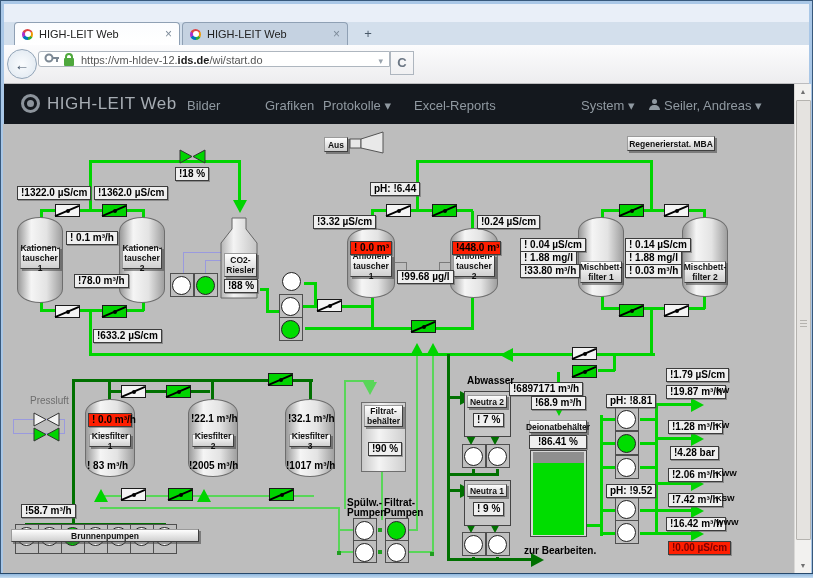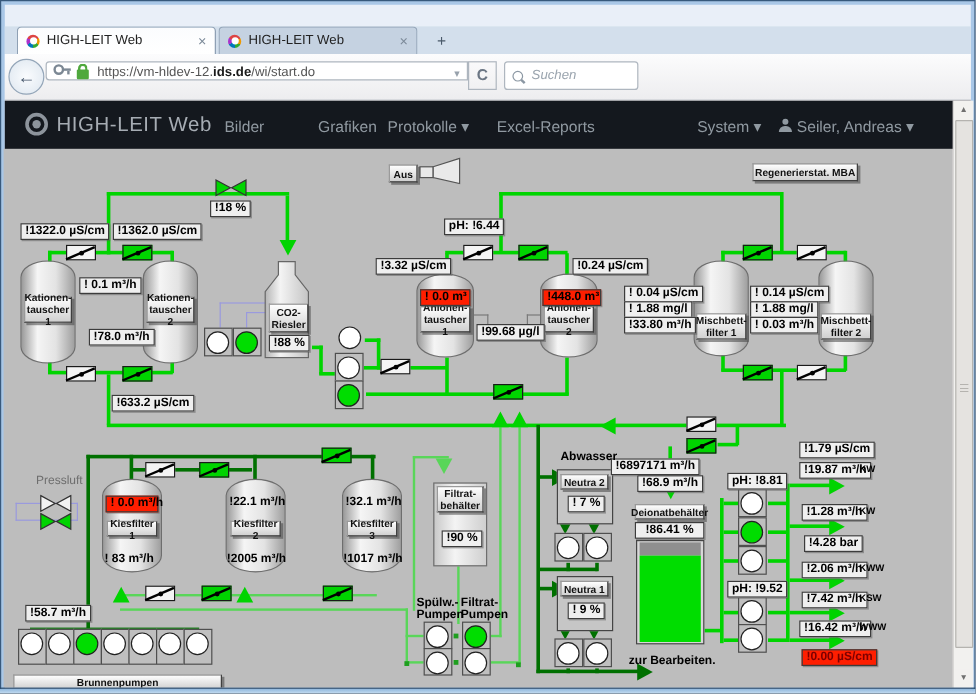--- a/index.html
+++ b/index.html
@@ -157,24 +157,20 @@
       <svg width="16" height="16" style="margin-left:5px;flex:0 0 auto;">
         <circle cx="5" cy="8" r="3.5" fill="none" stroke="#7c8894" stroke-width="2"></circle>
         <rect x="8" y="7" width="7" height="2" fill="#7c8894"></rect>
         <rect x="12" y="9" width="2" height="3" fill="#7c8894"></rect>
       </svg>
       <span class="lock"></span>
       <span class="urltext"><span>https://vm-hldev-12.</span><b>ids.de</b><span>/wi/start.do</span></span>
       <span id="urlcaret">▾</span>
     </div>
     <div id="reloadbtn">C</div>
-    <div id="searchbox">
-      <span class="mag"></span>
-      <input placeholder="Suchen" style="">
-    </div>
     <div class="tbicon star" style="left:534px;top:52px;">☆</div>
     <div class="vsep" style="left:556px;"></div>
     <div class="tbicon clip" style="left:562px;"></div>
     <div class="tbicon" style="left:590px;top:50px;">
         <div class="dlarrow"></div>
       </div>
     <div class="tbicon home" style="left:619px;"></div>
     <div class="tbicon chat" style="left:648px;"></div>
     <div class="tbicon abp" style="left:674px;">ABP</div>
     <div class="tbicon caret-sm" style="left:700px;top:59px;">▾</div>
@@ -443,21 +439,21 @@
       <div class="ebtn" style="left: 86px; top: 310px; width: 42px; height: 13px;">Kiesfilter 1</div>
       <div class="ebtn" style="left: 189px; top: 310px; width: 42px; height: 13px;">Kiesfilter 2</div>
       <div class="ebtn" style="left: 286px; top: 310px; width: 42px; height: 13px;">Kiesfilter 3</div>
       <div class="ebtn" style="left: 221px; top: 129px; width: 33px; height: 24px;">CO2-
 Riesler</div>
       <div class="ebtn" style="left: 361px; top: 281px; width: 39px; height: 22px;">Filtrat-
 behälter</div>
       <div class="ebtn" style="left: 526px; top: 296px; width: 58px; height: 13px;">Deionatbehälter</div>
       <div class="ebtn" style="left: 464px; top: 271px; width: 40px; height: 13px;">Neutra 2</div>
       <div class="ebtn" style="left: 464px; top: 360px; width: 40px; height: 13px;">Neutra 1</div>
-      <div class="ebtn" style="left: 8px; top: 438px; width: 174px; height: 13px;">Brunnenpumpen</div>
+      <div class="ebtn" style="left: 8px; top: 405px; width: 188px; height: 13px;">Brunnenpumpen</div>
       <div class="ebtn" style="left: 624px; top: 12px; width: 88px; height: 15px;">Regenerierstat. MBA</div>
       <div class="ebtn" style="left: 321px; top: 13px; width: 24px; height: 15px;">Aus</div>
       <div class="lbl" style="left: 14px; top: 62px;">!1322.0 µS/cm</div>
       <div class="lbl" style="left: 91px; top: 62px;">!1362.0 µS/cm</div>
       <div class="lbl" style="left: 172px; top: 43px;">!18 %</div>
       <div class="lbl" style="left: 63px; top: 107px;">! 0.1 m³/h</div>
       <div class="lbl" style="left: 71px; top: 150px;">!78.0 m³/h</div>
       <div class="lbl" style="left: 90px; top: 205px;">!633.2 µS/cm</div>
       <div class="lbl" style="left: 221px; top: 155px;">!88 %</div>
       <div class="lbl" style="left: 367px; top: 58px;">pH: !6.44</div>

